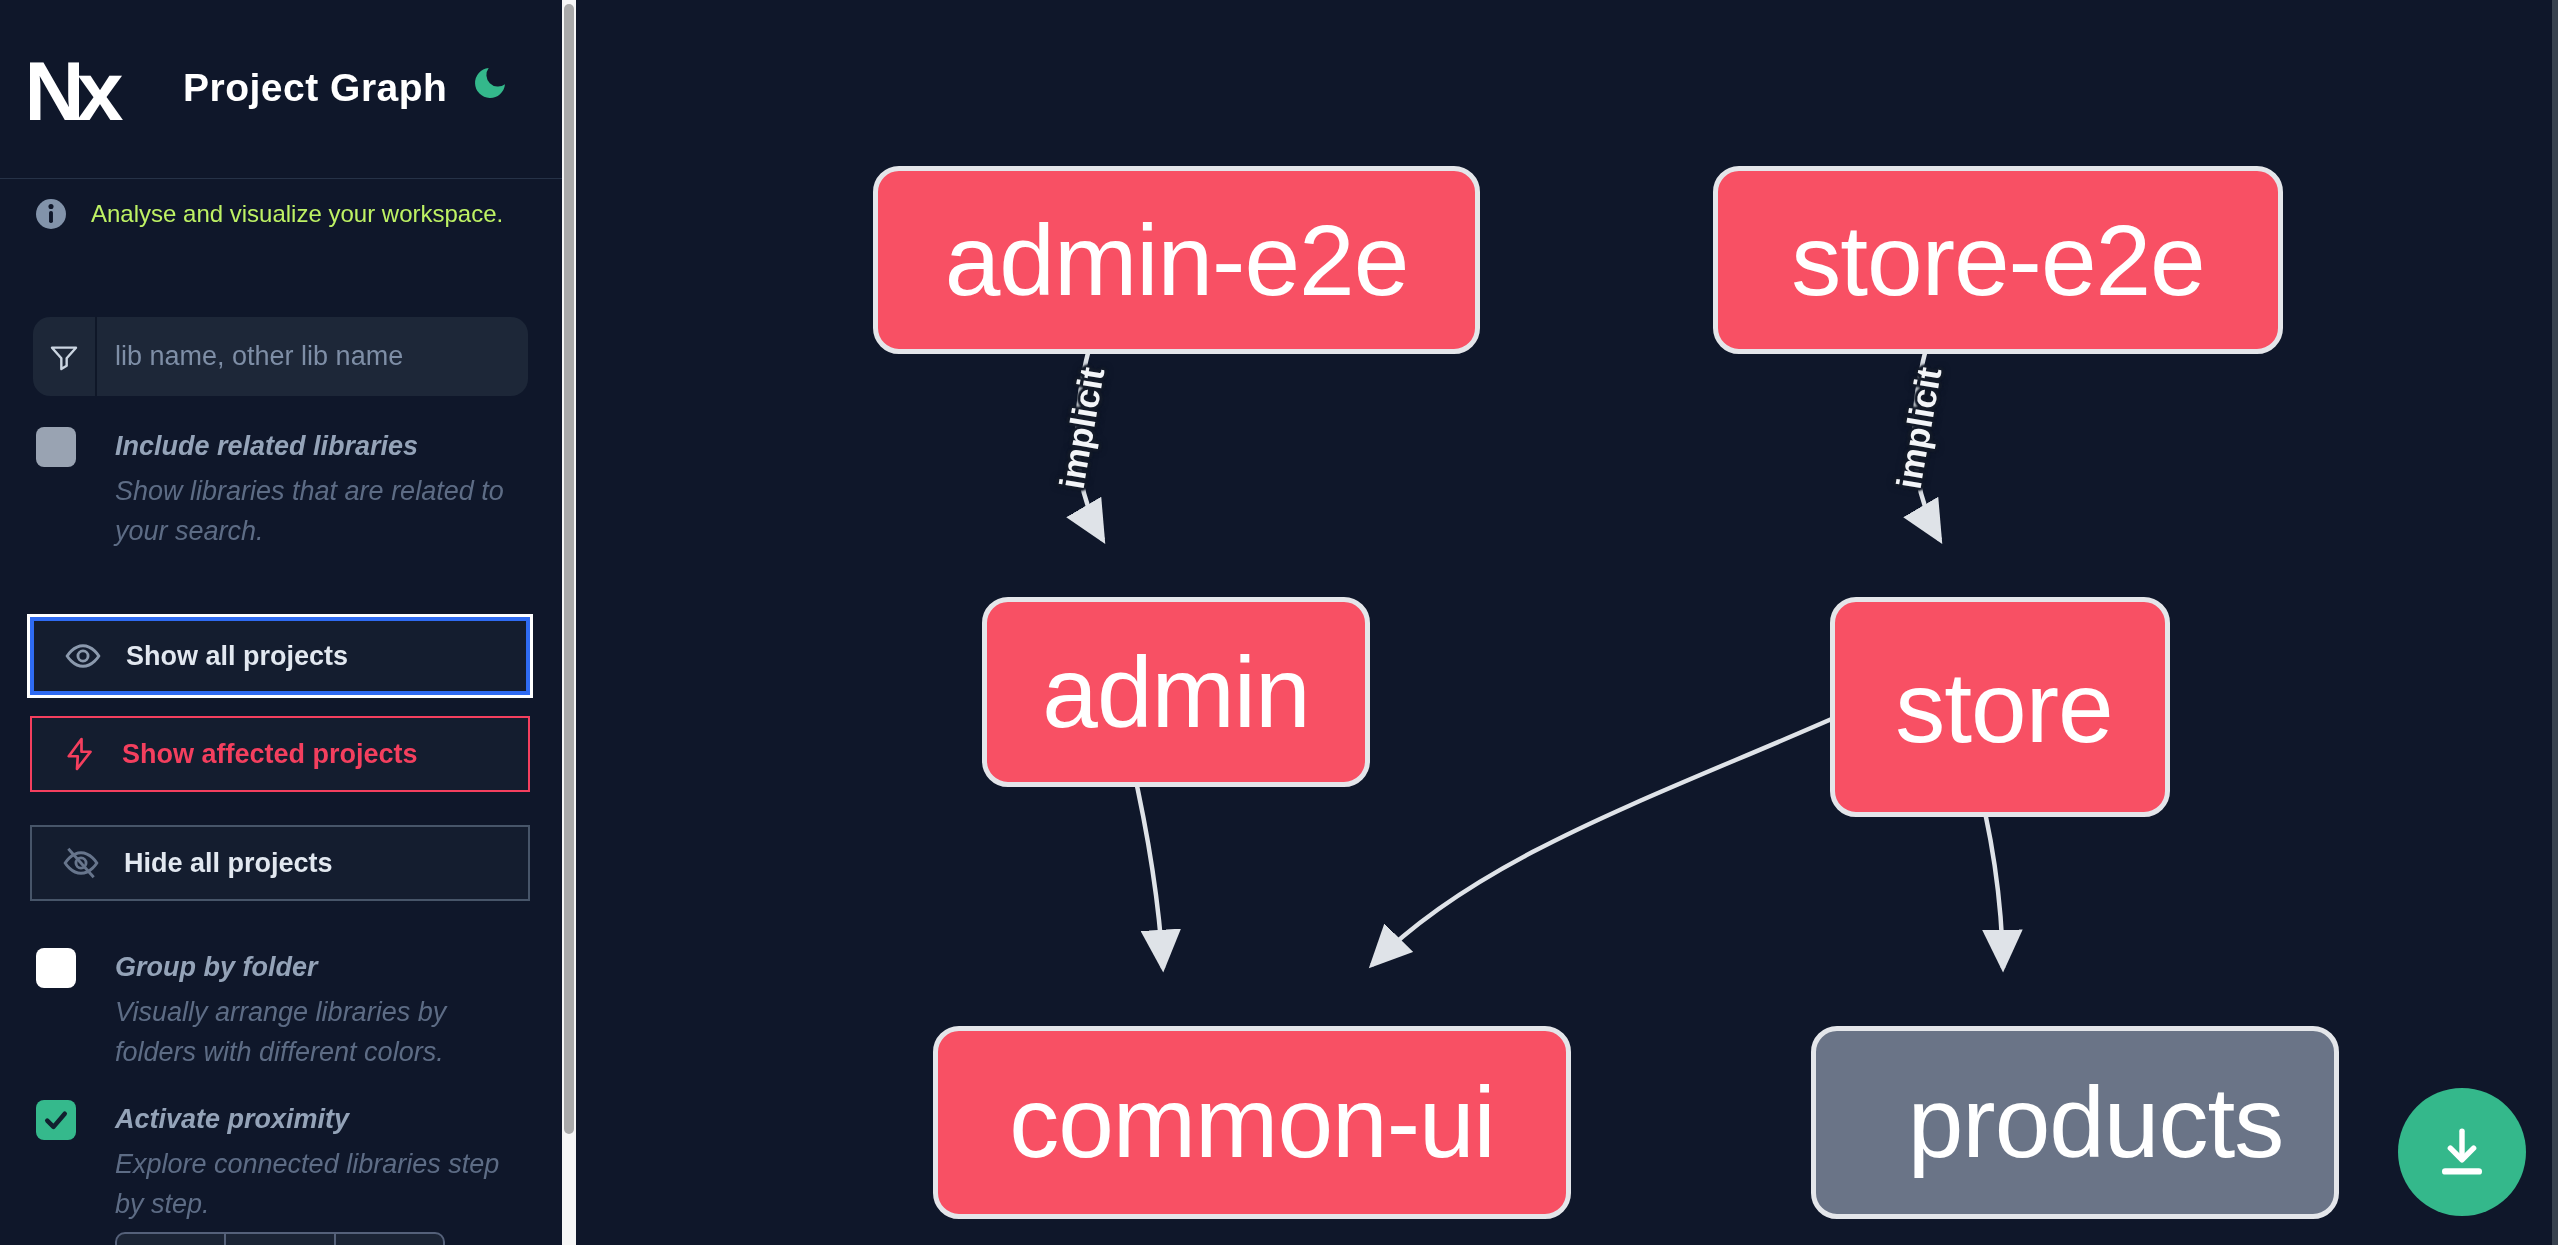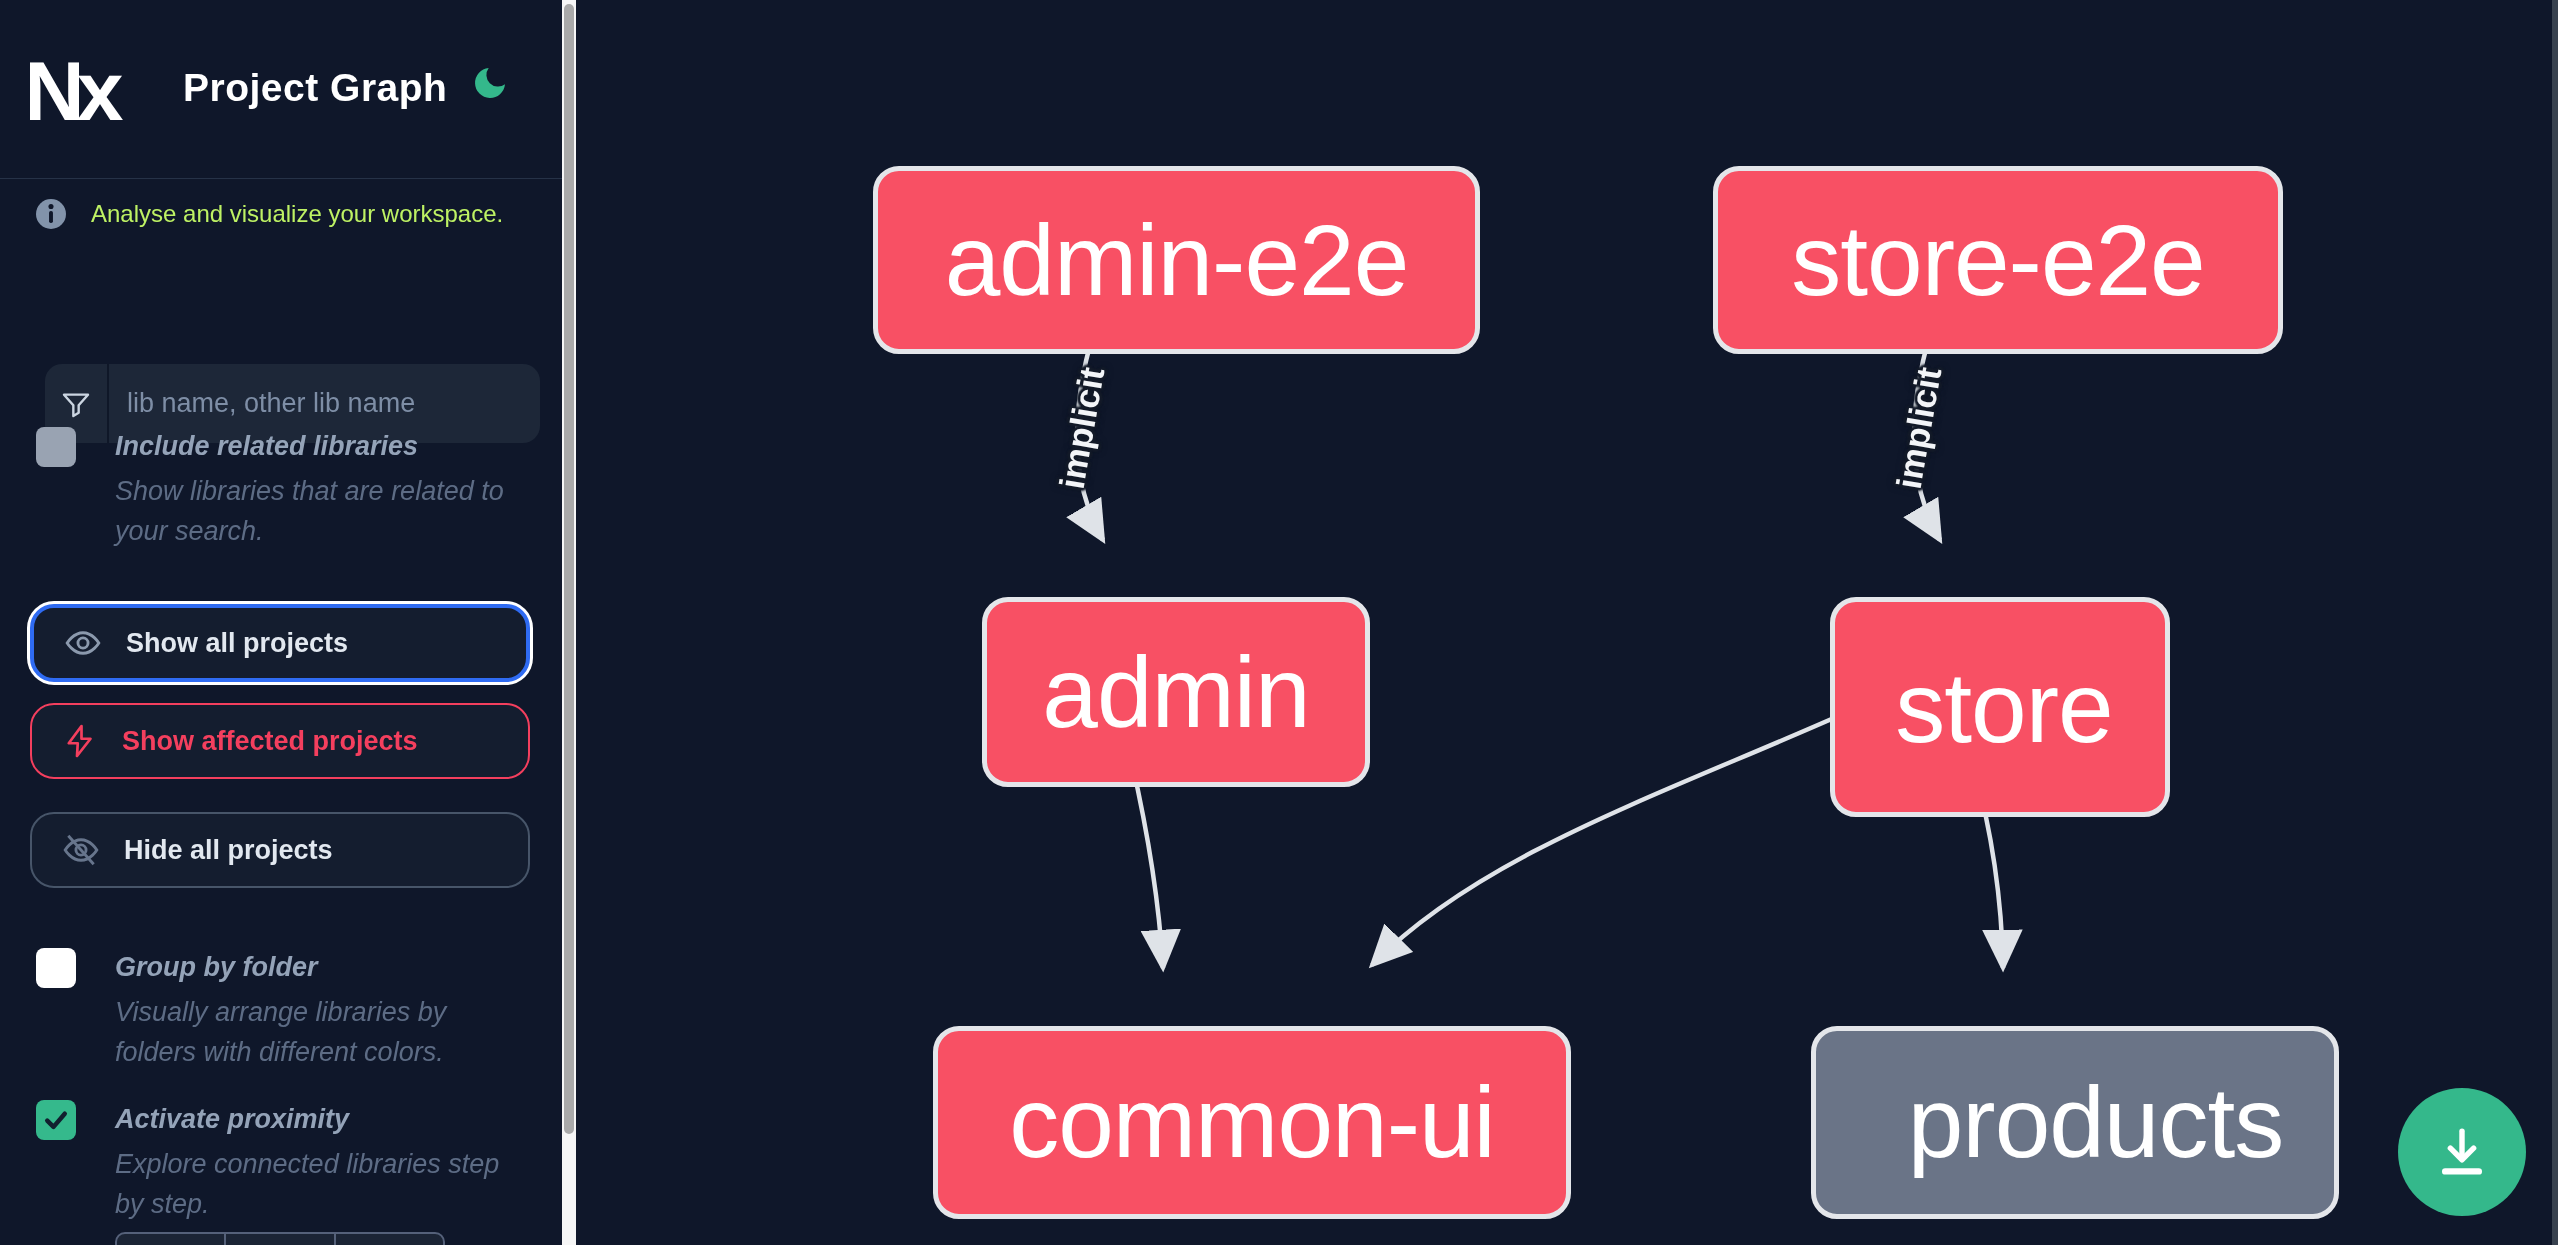--- a/index.html
+++ b/index.html
@@ -9,36 +9,36 @@
   
   .sidebar{position:absolute;left:0;top:0;width:562px;height:1245px;background:#0f172a;}
   .hdr-title{position:absolute;left:183px;top:66px;font-size:39px;font-weight:700;color:#ffffff;letter-spacing:.5px;}
   .nx-logo{position:absolute;left:30px;top:44px;}
   .theme-toggle{position:absolute;left:468px;top:62px;width:44px;height:44px;background:none;border:none;cursor:pointer;padding:0;}
   .hdr-divider{position:absolute;left:0;top:178px;width:562px;height:1px;background:#263247;}
 
   .tagline-row{position:absolute;left:33px;top:196px;width:520px;display:flex;align-items:center;gap:22px;}
   .tagline-text{font-size:24px;color:#bef264;}
 
-  .search-box{position:absolute;left:45px;top:317px;width:495px;height:79px;background:#1d2738;border-radius:17px;display:flex;overflow:hidden;margin-top:47px;}
+  .search-box{position:absolute;left:33px;top:317px;width:495px;height:79px;background:#1d2738;border-radius:17px;display:flex;overflow:hidden;}
   .search-icon-cell{width:62px;display:flex;align-items:center;justify-content:center;border-right:2px solid #0f1728;}
   .search-box input{flex:1;background:transparent;border:none;outline:none;color:#cbd5e1;font-size:27px;padding:0 18px;font-family:"Liberation Sans",sans-serif;}
   .search-box input::placeholder{color:#7e8ea6;}
 
   .toggle{position:absolute;left:36px;width:500px;font-style:italic;}
   .checkbox{position:absolute;left:0;top:0;width:40px;height:40px;border-radius:8px;cursor:pointer;}
   .cb-gray{background:#99a3b2;}
   .cb-white{background:#ffffff;}
   .cb-green{background:#35b98c;display:flex;align-items:center;justify-content:center;}
   .toggle-label{position:absolute;left:79px;top:4px;font-size:27px;font-weight:700;color:#94a3b8;}
   .toggle-desc{position:absolute;left:79px;top:44px;width:400px;font-size:27px;line-height:40px;color:#5d6c85;}
 
-  .side-btn{position:absolute;left:30px;width:500px;height:76px;border-radius:24px;background:#141d2f;
+  .side-btn{position:absolute;left:30px;width:500px;height:76px;border-radius:0;background:#141d2f;
             display:flex;align-items:center;gap:24px;padding:0 0 0 30px;box-sizing:border-box;cursor:pointer;
-            font-family:"Liberation Sans",sans-serif;font-size:27px;font-weight:600;color:#e2e8f0;}
+            font-family:"Liberation Sans",sans-serif;font-size:27px;font-weight:600;color:#e2e8f0;margin-top:13px;}
   .btn-all{top:604px;height:78px;border:4px solid #2f6bf2;box-shadow:0 0 0 3px #ffffff;}
   .btn-affected{top:703px;border:2px solid #f43f5e;color:#f43f5e;}
   .btn-hide{top:812px;border:2px solid #475569;}
 
   .stepper{position:absolute;left:115px;top:1232px;width:326px;height:26px;display:flex;
            border:2px solid #55617a;border-radius:10px 10px 0 0;background:#1b2435;overflow:hidden;}
   .stepper .cell{flex:1;border-right:2px solid #55617a;}
   .stepper .cell:last-child{border-right:none;}
 
   .sb-track{position:absolute;left:562px;top:0;width:14px;height:1245px;background:#f6f6f6;}

